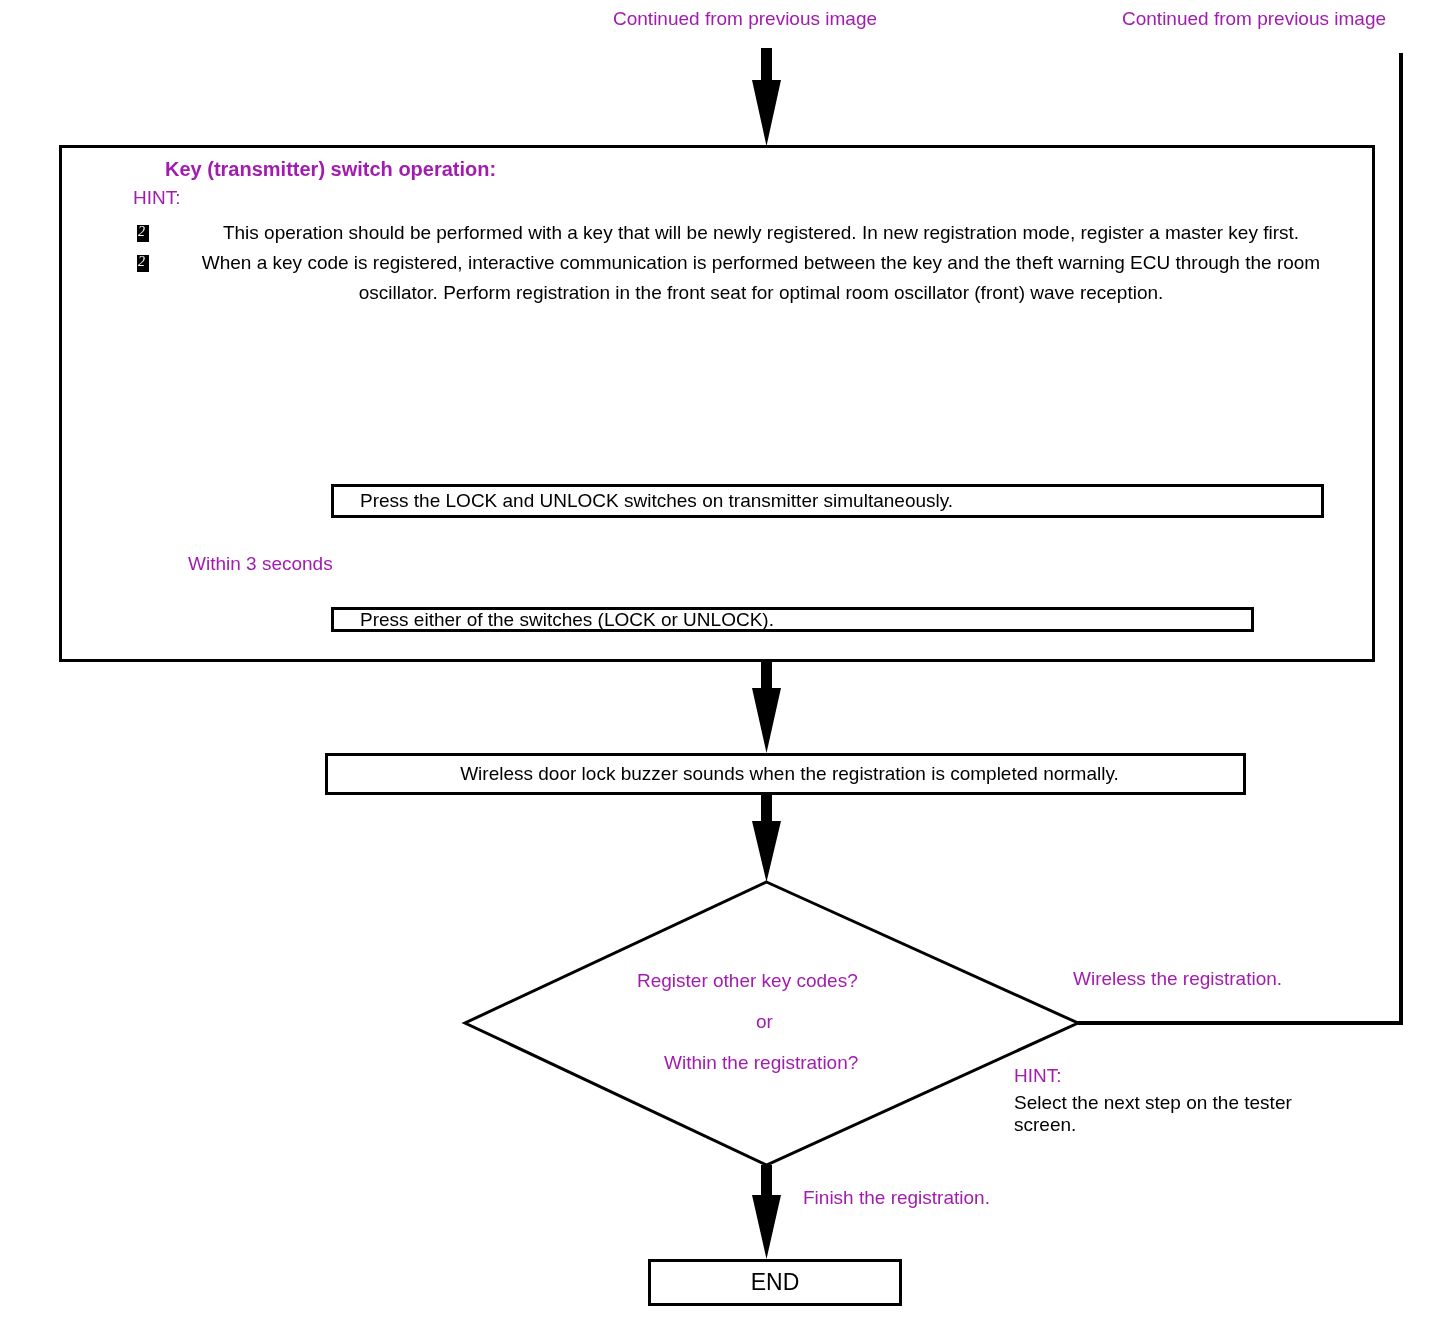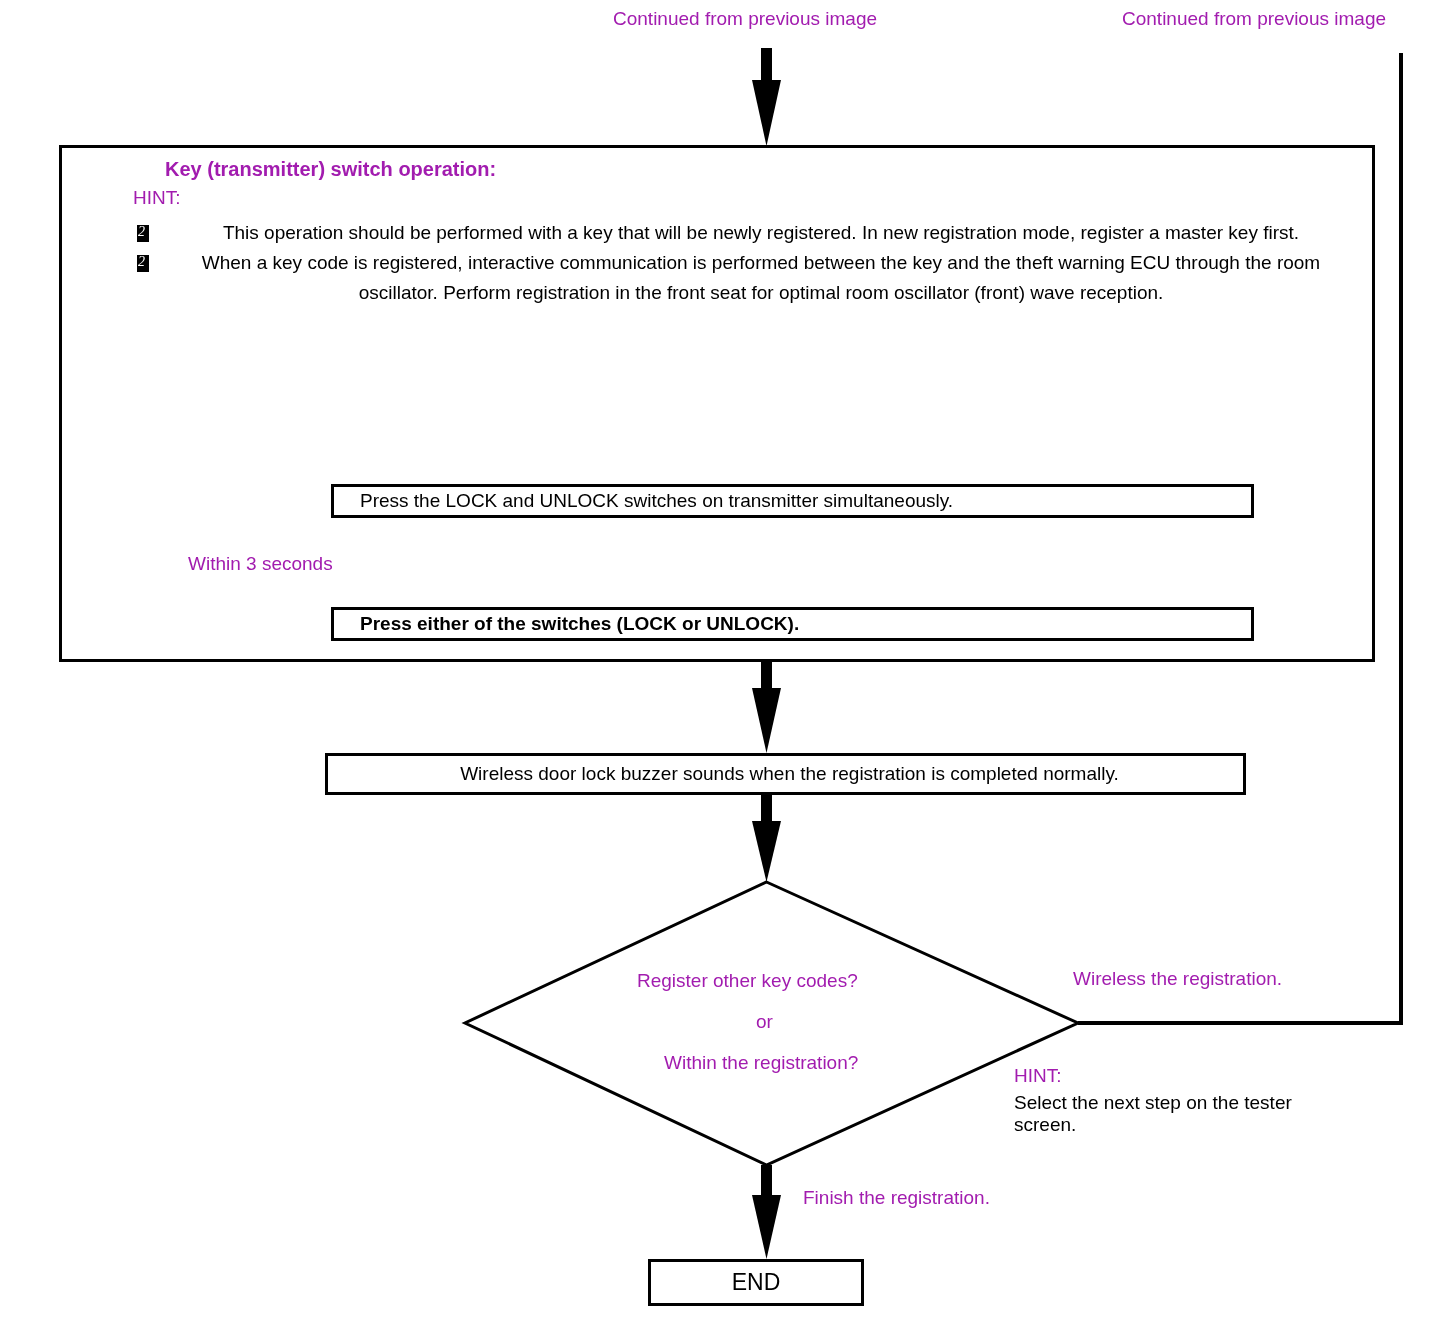--- a/index.html
+++ b/index.html
@@ -177,42 +177,42 @@
 
     <div class="hintrow">
       <span class="bullet"><i class="tofu"></i></span>
       <span class="hinttext">When a key code is registered, interactive communication is performed between the key and the theft warning ECU through the room oscillator. Perform registration in the front seat for optimal room oscillator (front) wave reception.</span>
     </div>
 
   </div>
 
   <div class="lbl" style="left:188px; top:554px;">Within 3 seconds</div>
 
-  <div class="stepbox" style="left:331px; top:484px; width:923px; height:34px;">
+  <div class="stepbox" style="left:331px; top:484px; width:993px; height:34px;">
     <span class="txt">Press the LOCK and UNLOCK switches on transmitter simultaneously.</span>
   </div>
 
-  <div class="stepbox" style="left:331px; top:607px; width:923px; height:34px;font-weight:bold;">
+  <div class="stepbox" style="left:331px; top:607px; width:923px; height:25px;">
     <span class="txt">Press either of the switches (LOCK or UNLOCK).</span>
   </div>
 
   <div class="stepbox" style="left:325px; top:753px; width:921px; height:42px; justify-content:center;">
     <span class="txt" style="padding-left:0;margin-left:8px;">Wireless door lock buzzer sounds when the registration is completed normally.</span>
   </div>
 
   <div class="lbl" style="left:637px; top:971px;">Register other key codes?</div>
   <div class="lbl" style="left:756px; top:1012px;">or</div>
   <div class="lbl" style="left:664px; top:1053px;">Within the registration?</div>
 
   <div class="lbl" style="left:1073px; top:969px;">Wireless the registration.</div>
 
   <div class="lbl" style="left:1014px; top:1066px;">HINT:</div>
 
   <div class="multiline" style="left:1014px; top:1092px; width:360px;">Select the next step on the tester
 screen.</div>
 
   <div class="lbl" style="left:803px; top:1188px;">Finish the registration.</div>
 
-  <div class="endbox" style="left:648px; top:1259px; width:216px; height:47px;">
+  <div class="endbox" style="left:648px; top:1259px; width:254px; height:47px;">
     <span>END</span>
   </div>
 
 </div>
 
 </body></html>

